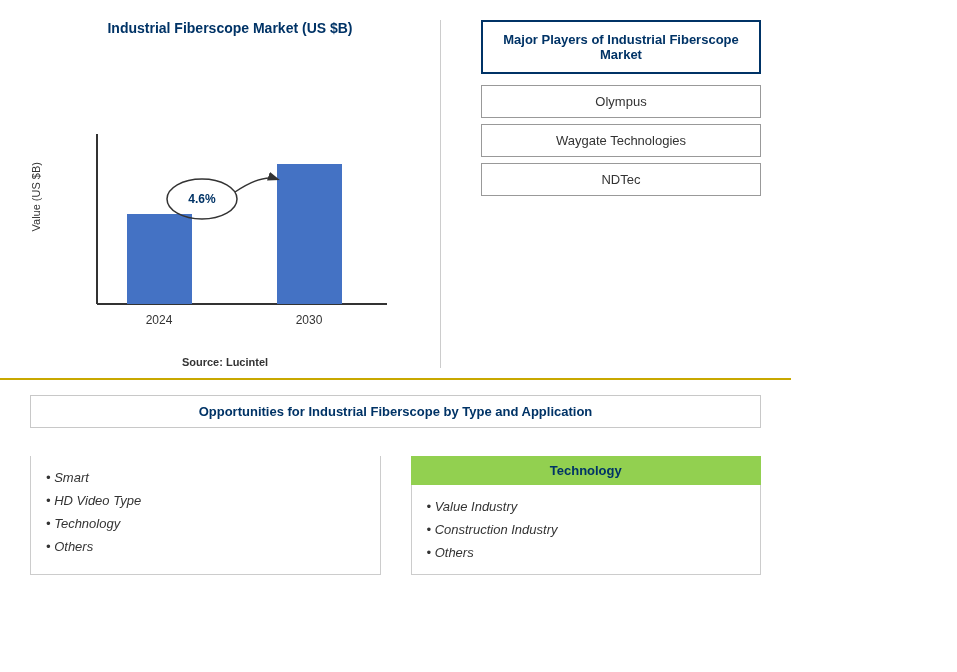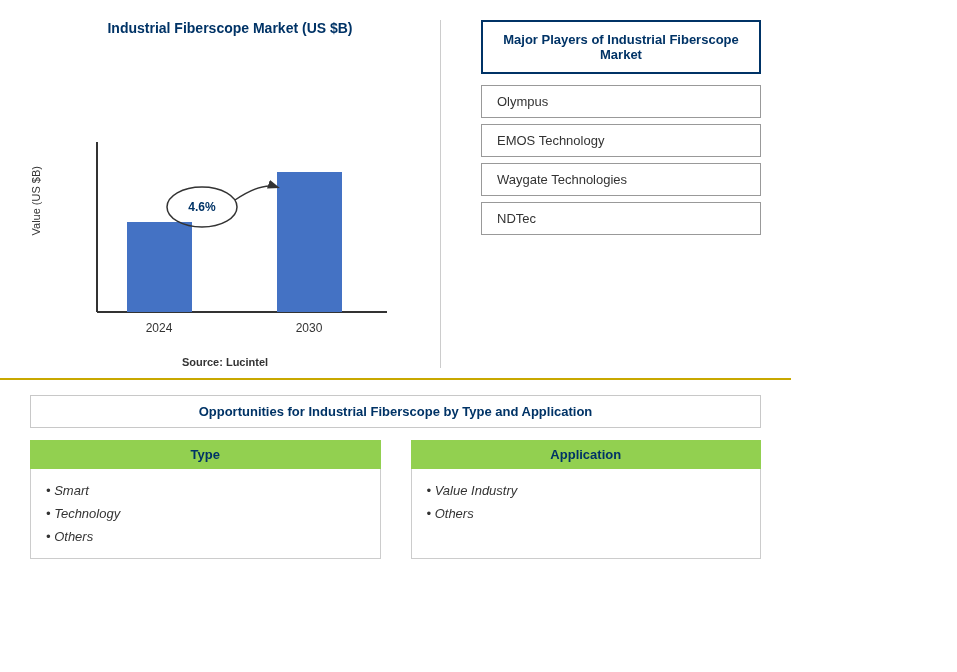--- a/index.html
+++ b/index.html
@@ -64,21 +64,21 @@
       margin-right: 5px;
       text-align: center;
       align-self: center;
     }
 
     .source-text {
       font-size: 11px;
       color: #333;
       font-weight: bold;
       text-align: center;
-      margin-top: 0;
+      margin-top: 8px;
       padding-right: 10px;
     }
 
     
     .players-section {
       width: 300px;
       display: flex;
       flex-direction: column;
       padding-left: 20px;
       gap: 6px;
@@ -90,31 +90,31 @@
       text-align: center;
       font-size: 13px;
       font-weight: bold;
       color: #003366;
       margin-bottom: 5px;
     }
 
     .player-box {
       border: 1px solid #999;
       padding: 8px 15px;
-      text-align: left;
+      text-align: center;
       font-size: 13px;
       color: #333;
     }
 
     
     .bottom-section {
       padding: 15px 30px 20px 30px;
       display: flex;
       flex-direction: column;
-      gap: 12px;
+      gap: 28px;
     }
 
     .bottom-title {
       font-size: 13px;
       font-weight: bold;
       color: #003366;
       text-align: center;
       border: 1px solid #c8c8c8;
       padding: 8px;
       background: #fff;
@@ -202,45 +202,45 @@
           </svg>
         </div>
       </div>
 
       <div class="source-text">Source: Lucintel</div>
     </div>
 
     <div class="players-section">
       <div class="players-title-box">Major Players of Industrial Fiberscope Market</div>
       <div class="player-box">Olympus</div>
-      <div class="player-box">EMOS Technology</div>
       <div class="player-box">Waygate Technologies</div>
       <div class="player-box">NDTec</div>
     </div>
 
   </div>
 
   <div class="bottom-section">
     <div class="bottom-title">Opportunities for Industrial Fiberscope by Type and Application</div>
 
     <div class="columns-container">
 
       <div class="column">
-        <div class="column-header">Type</div>
         <div class="column-body">
           <div class="column-item">• Smart</div>
+          <div class="column-item">• HD Video Type</div>
           <div class="column-item">• Technology</div>
           <div class="column-item">• Others</div>
         </div>
       </div>
 
       <div class="column">
-        <div class="column-header">Application</div>
+        <div class="column-header">Technology</div>
         <div class="column-body">
           <div class="column-item">• Value Industry</div>
+          <div class="column-item">• Construction Industry</div>
           <div class="column-item">• Others</div>
         </div>
       </div>
 
     </div>
   </div>
 
 </div>
 
 </body></html>

